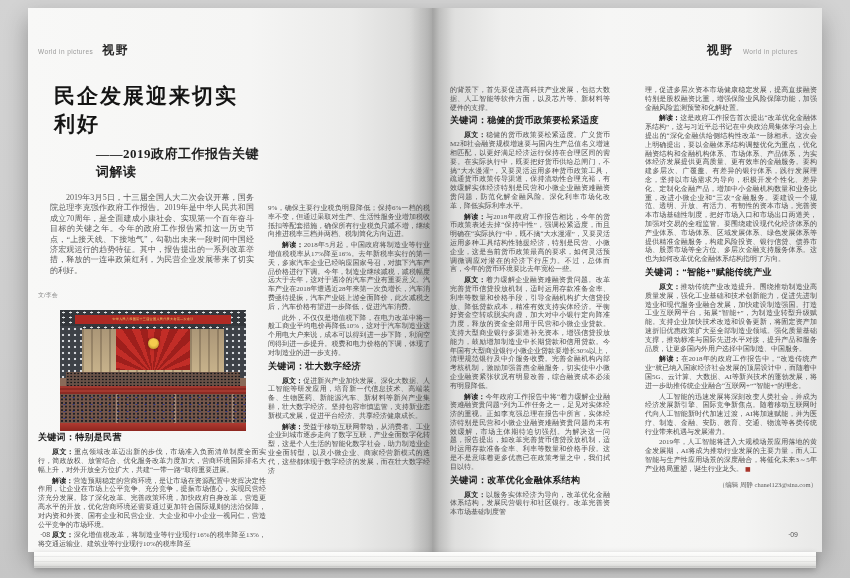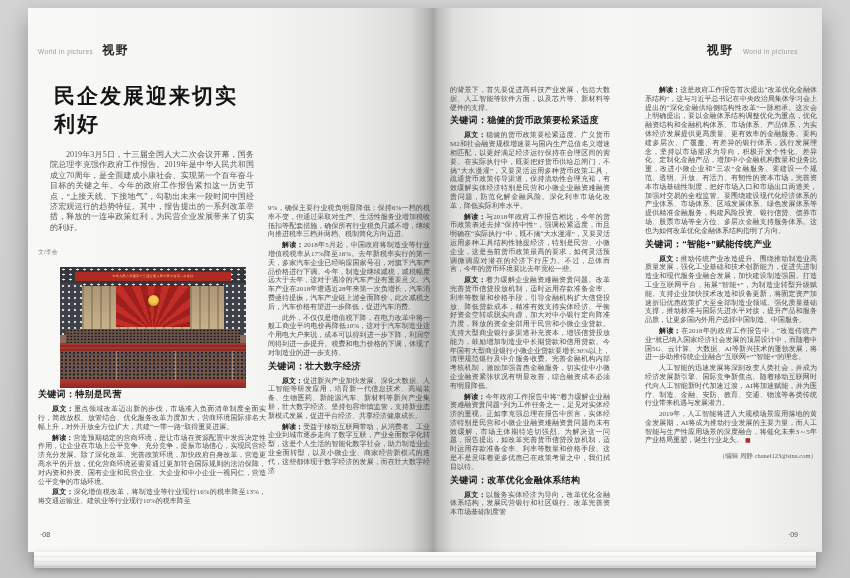--- a/index.html
+++ b/index.html
@@ -82,20 +82,21 @@
   <div class="spread">
 
     <div class="page left">
       <div class="hdr l">
         <span>World in pictures</span><span class="gap"></span>
         <span class="zh">视野</span>
       </div>
 
       <div class="lcol1">
         <h1 class="article-title">民企发展迎来切实利好</h1>
+        <h2 class="article-subtitle">——2019政府工作报告关键词解读</h2>
         <p class="intro">2019年3月5日，十三届全国人大二次会议开幕，国务院总理李克强作政府工作报告。2019年是中华人民共和国成立70周年，是全面建成小康社会、实现第一个百年奋斗目标的关键之年。今年的政府工作报告紧扣这一历史节点，“上接天线、下接地气”，勾勒出未来一段时间中国经济宏观运行的趋势特征。其中，报告提出的一系列改革举措，释放的一连串政策红利，为民营企业发展带来了切实的利好。</p>
         <p class="byline">文/李会</p>
 
         <div class="photo">
           <div class="ph-ceiling"></div>
           <div class="ph-tower tl"></div>
           <div class="ph-tower tr"></div>
           <div class="ph-wall">
             <div class="ph-stage">
               <div class="ph-emblem"></div>
@@ -144,20 +145,21 @@
         <p class="bp"><b>解读：</b><span>与2018年政府工作报告相比，今年的货币政策表述去掉“保持中性”，强调松紧适度，而且明确在“实际执行”中，既不搞“大水漫灌”，又要灵活运用多种工具结构性驰援经济，特别是民营、小微企业，这是当前货币政策最高的要求，如何灵活预调微调应对潜在的经济下行压力。不过，总体而言，今年的货币环境要比去年宽松一些。</span></p>
 
         <p class="bp"><b>原文：</b><span>着力缓解企业融资难融资贵问题。改革完善货币信贷投放机制，适时运用存款准备金率、利率等数量和价格手段，引导金融机构扩大信贷投放、降低贷款成本，精准有效支持实体经济。平衡好资金空转或脱实向虚，加大对中小银行定向降准力度，释放的资金全部用于民营和小微企业贷款。支持大型商业银行多渠道补充资本，增强信贷投放能力，鼓励增加制造业中长期贷款和信用贷款。今年国有大型商业银行小微企业贷款要增长30%以上，清理规范银行及中介服务收费。完善金融机构内部考核机制，激励加强普惠金融服务，切实使中小微企业融资紧张状况有明显改善，综合融资成本必须有明显降低。</span></p>
         <p class="bp"><b>解读：</b><span>今年政府工作报告中将“着力缓解企业融资难融资贵问题”列为工作任务之一，足见对实体经济的重视。正如李克强总理在报告中所言，实体经济特别是民营和小微企业融资难融资贵问题尚未有效缓解，市场主体期待迫切强烈。为解决这一问题，报告提出，如改革完善货币信贷投放机制，适时运用存款准备金率、利率等数量和价格手段。这是不是意味着更多优惠已在政策考量之中，我们拭目以待。</span></p>
 
         <h3 class="kw">关键词：改革优化金融体系结构</h3>
         <p class="bp"><b>原文：</b><span>以服务实体经济为导向，改革优化金融体系结构，发展民营银行和社区银行。改革完善资本市场基础制度管</span></p>
       </div>
 
       <div class="rcol2">
+        <p class="bp noind"><span>理，促进多层次资本市场健康稳定发展，提高直接融资特别是股权融资比重，增强保险业风险保障功能，加强金融风险监测预警和化解处置。</span></p>
         <p class="bp"><b>解读：</b><span>这是政府工作报告首次提出“改革优化金融体系结构”，这与习近平总书记在中央政治局集体学习会上提出的“深化金融供给侧结构性改革”一脉相承。这次会上明确提出，要以金融体系结构调整优化为重点，优化融资结构和金融机构体系、市场体系、产品体系，为实体经济发展提供更高质量、更有效率的金融服务。要构建多层次、广覆盖、有差异的银行体系，践行发展理念，坚持以市场需求为导向，积极开发个性化、差异化、定制化金融产品，增加中小金融机构数量和业务比重，改进小微企业和“三农”金融服务。要建设一个规范、透明、开放、有活力、有韧性的资本市场，完善资本市场基础性制度，把好市场入口和市场出口两道关，加强对交易的全程监管。要围绕建设现代化经济体系的产业体系、市场体系、区域发展体系、绿色发展体系等提供精准金融服务，构建风险投资、银行信贷、债券市场、股票市场等全方位、多层次金融支持服务体系。这也为如何改革优化金融体系结构指明了方向。</span></p>
 
         <h3 class="kw">关键词：“智能+”赋能传统产业</h3>
         <p class="bp"><b>原文：</b><span>推动传统产业改造提升。围绕推动制造业高质量发展，强化工业基础和技术创新能力，促进先进制造业和现代服务业融合发展，加快建设制造强国。打造工业互联网平台，拓展“智能+”，为制造业转型升级赋能。支持企业加快技术改造和设备更新，将固定资产加速折旧优惠政策扩大至全部制造业领域。强化质量基础支撑，推动标准与国际先进水平对接，提升产品和服务品质，让更多国内外用户选择中国制造、中国服务。</span></p>
         <p class="bp"><b>解读：</b><span>在2018年的政府工作报告中，“改造传统产业”就已纳入国家经济社会发展的顶层设计中，而随着中国5G、云计算、大数据、AI等新兴技术的蓬勃发展，将进一步助推传统企业融合“互联网+”“智能+”的理念。</span></p>
         <p class="bp"><span>人工智能的迅速发展将深刻改变人类社会，并成为经济发展新引擎、国际竞争新焦点。随着移动互联网时代向人工智能新时代加速过渡，AI将加速赋能，并为医疗、制造、金融、安防、教育、交通、物流等各类传统行业带来机遇与发展潜力。</span></p>
         <p class="bp"><span>2019年，人工智能将进入大规模场景应用落地的黄金发展期，AI将成为推动行业发展的主要力量，而人工智能与生产性应用场景的深度融合，将催化未来3～5年产业格局重塑，诞生行业龙头。</span><span class="endmark">■</span></p>
 
         <p class="credit">（编辑 周静 chanel123@sina.com）</p>
       </div>

